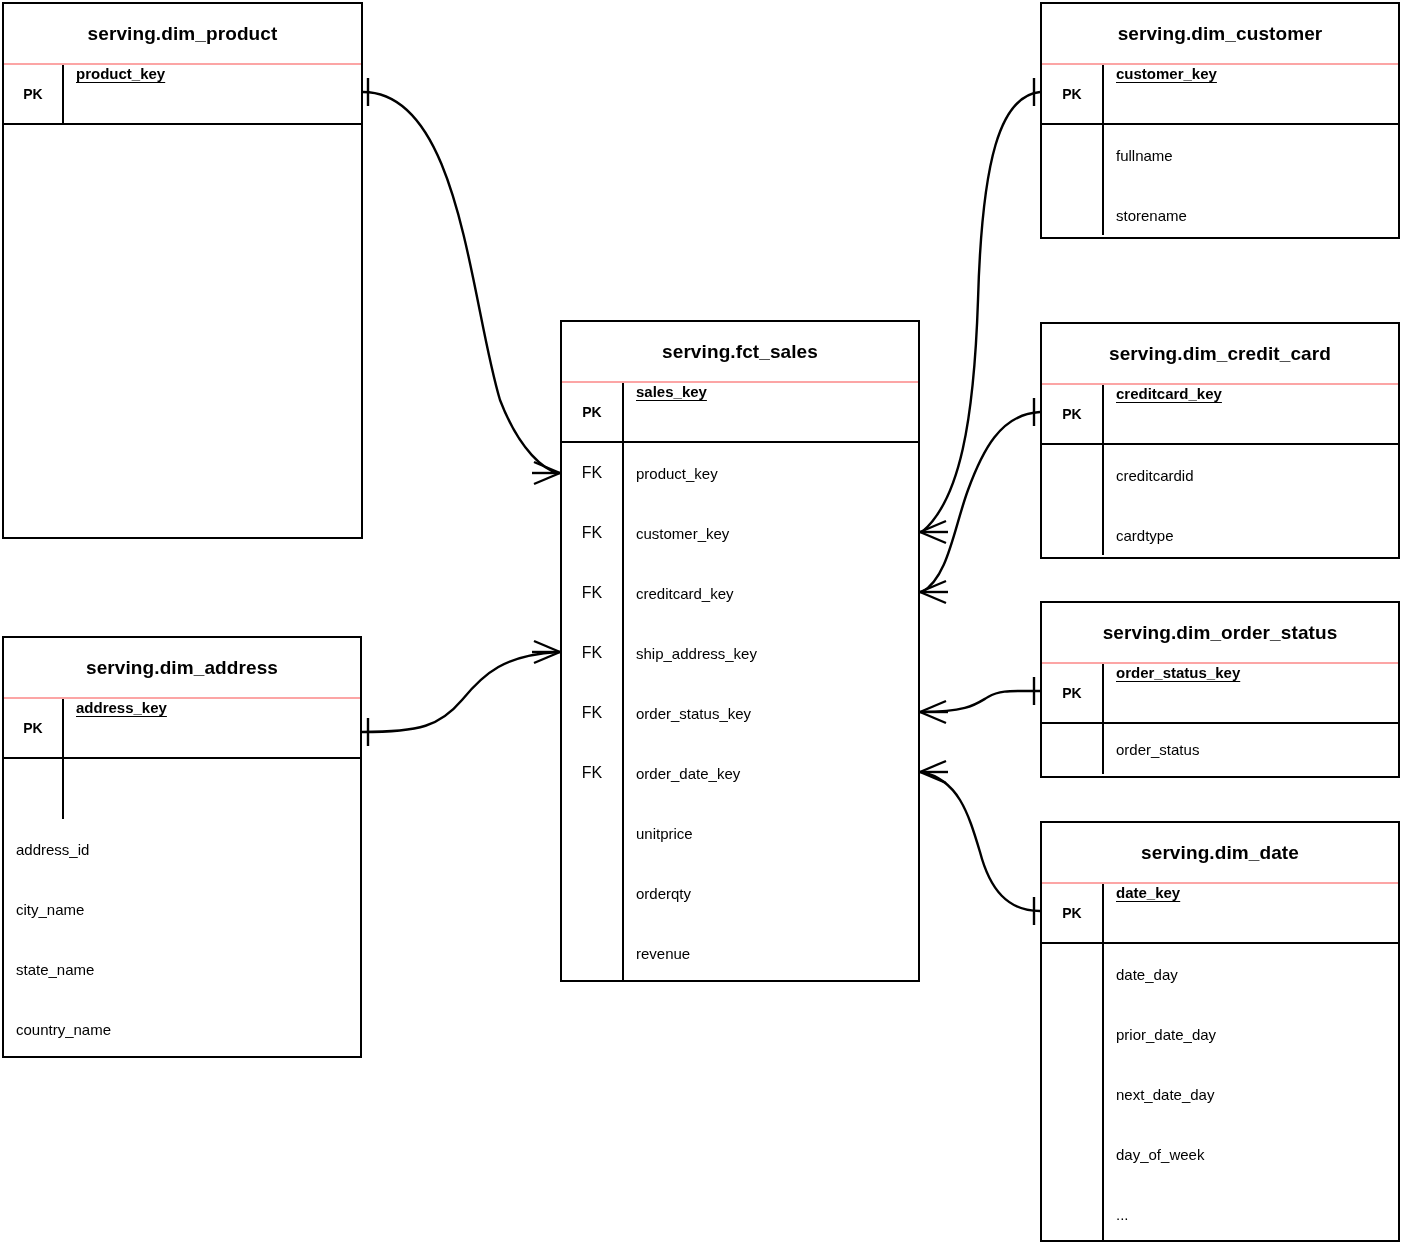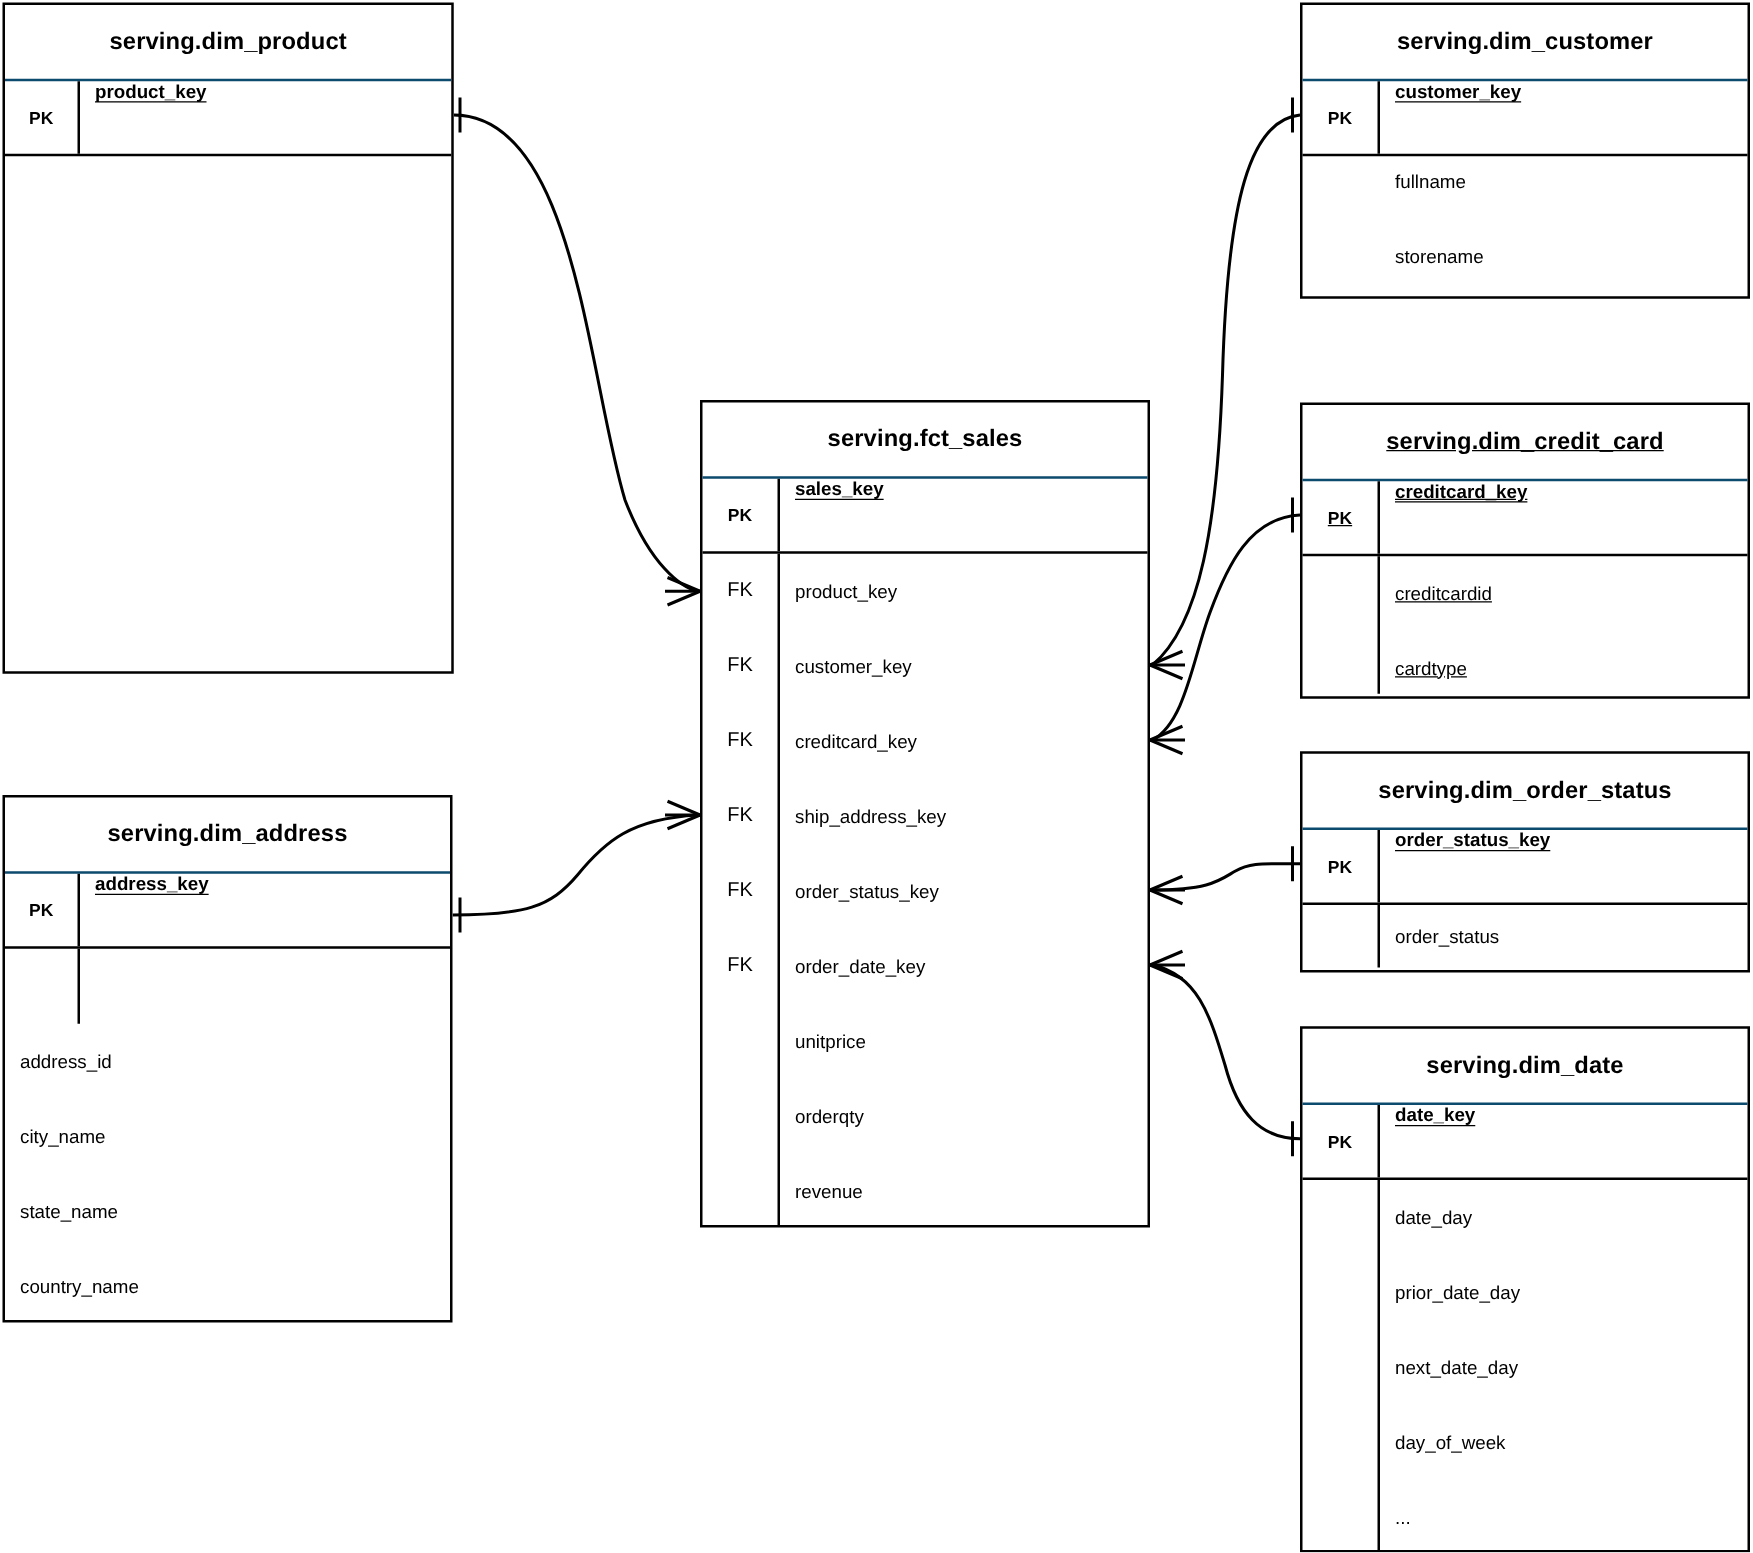--- a/index.html
+++ b/index.html
@@ -33,21 +33,21 @@
   }
   .ent-title {
     box-sizing: border-box;
     height: 61px;
     display: flex;
     align-items: center;
     justify-content: center;
     font-size: 19px;
     font-weight: bold;
     color: #000000;
-    border-bottom: 2px solid #0c4a6e;
+    border-bottom: 2px solid #fca5a5;
     letter-spacing: 0.1px;
   }
   .ent-pkrow {
     box-sizing: border-box;
     display: flex;
     height: 60px;
     border-bottom: 2px solid #000000;
   }
   .ent-body {
     box-sizing: border-box;
@@ -237,30 +237,30 @@
   <div class="entity" style="left:1040px; top:2px; width:360px; height:237px;">
     <div class="ent-title">serving.dim_customer</div>
     <div class="ent-pkrow">
       <div class="col-key wide">
         <div class="keycell">PK</div>
       </div>
       <div class="col-fields">
         <div class="fieldcell pk">customer_key</div>
       </div>
     </div>
-    <div class="ent-body" style="height:110px;align-items:flex-end;">
+    <div class="ent-body" style="height:110px;">
       <div class="col-key wide"></div>
       <div class="col-fields">
         <div class="fieldcell rowpad">fullname</div>
         <div class="fieldcell rowpad">storename</div>
       </div>
     </div>
   </div>
 
-  <div class="entity" style="left:1040px; top:322px; width:360px; height:237px;text-decoration:underline;">
+  <div class="entity" style="left:1040px; top:322px; width:360px; height:237px;">
     <div class="ent-title">serving.dim_credit_card</div>
     <div class="ent-pkrow">
       <div class="col-key wide">
         <div class="keycell">PK</div>
       </div>
       <div class="col-fields">
         <div class="fieldcell pk">creditcard_key</div>
       </div>
     </div>
     <div class="ent-body" style="height:110px;">

